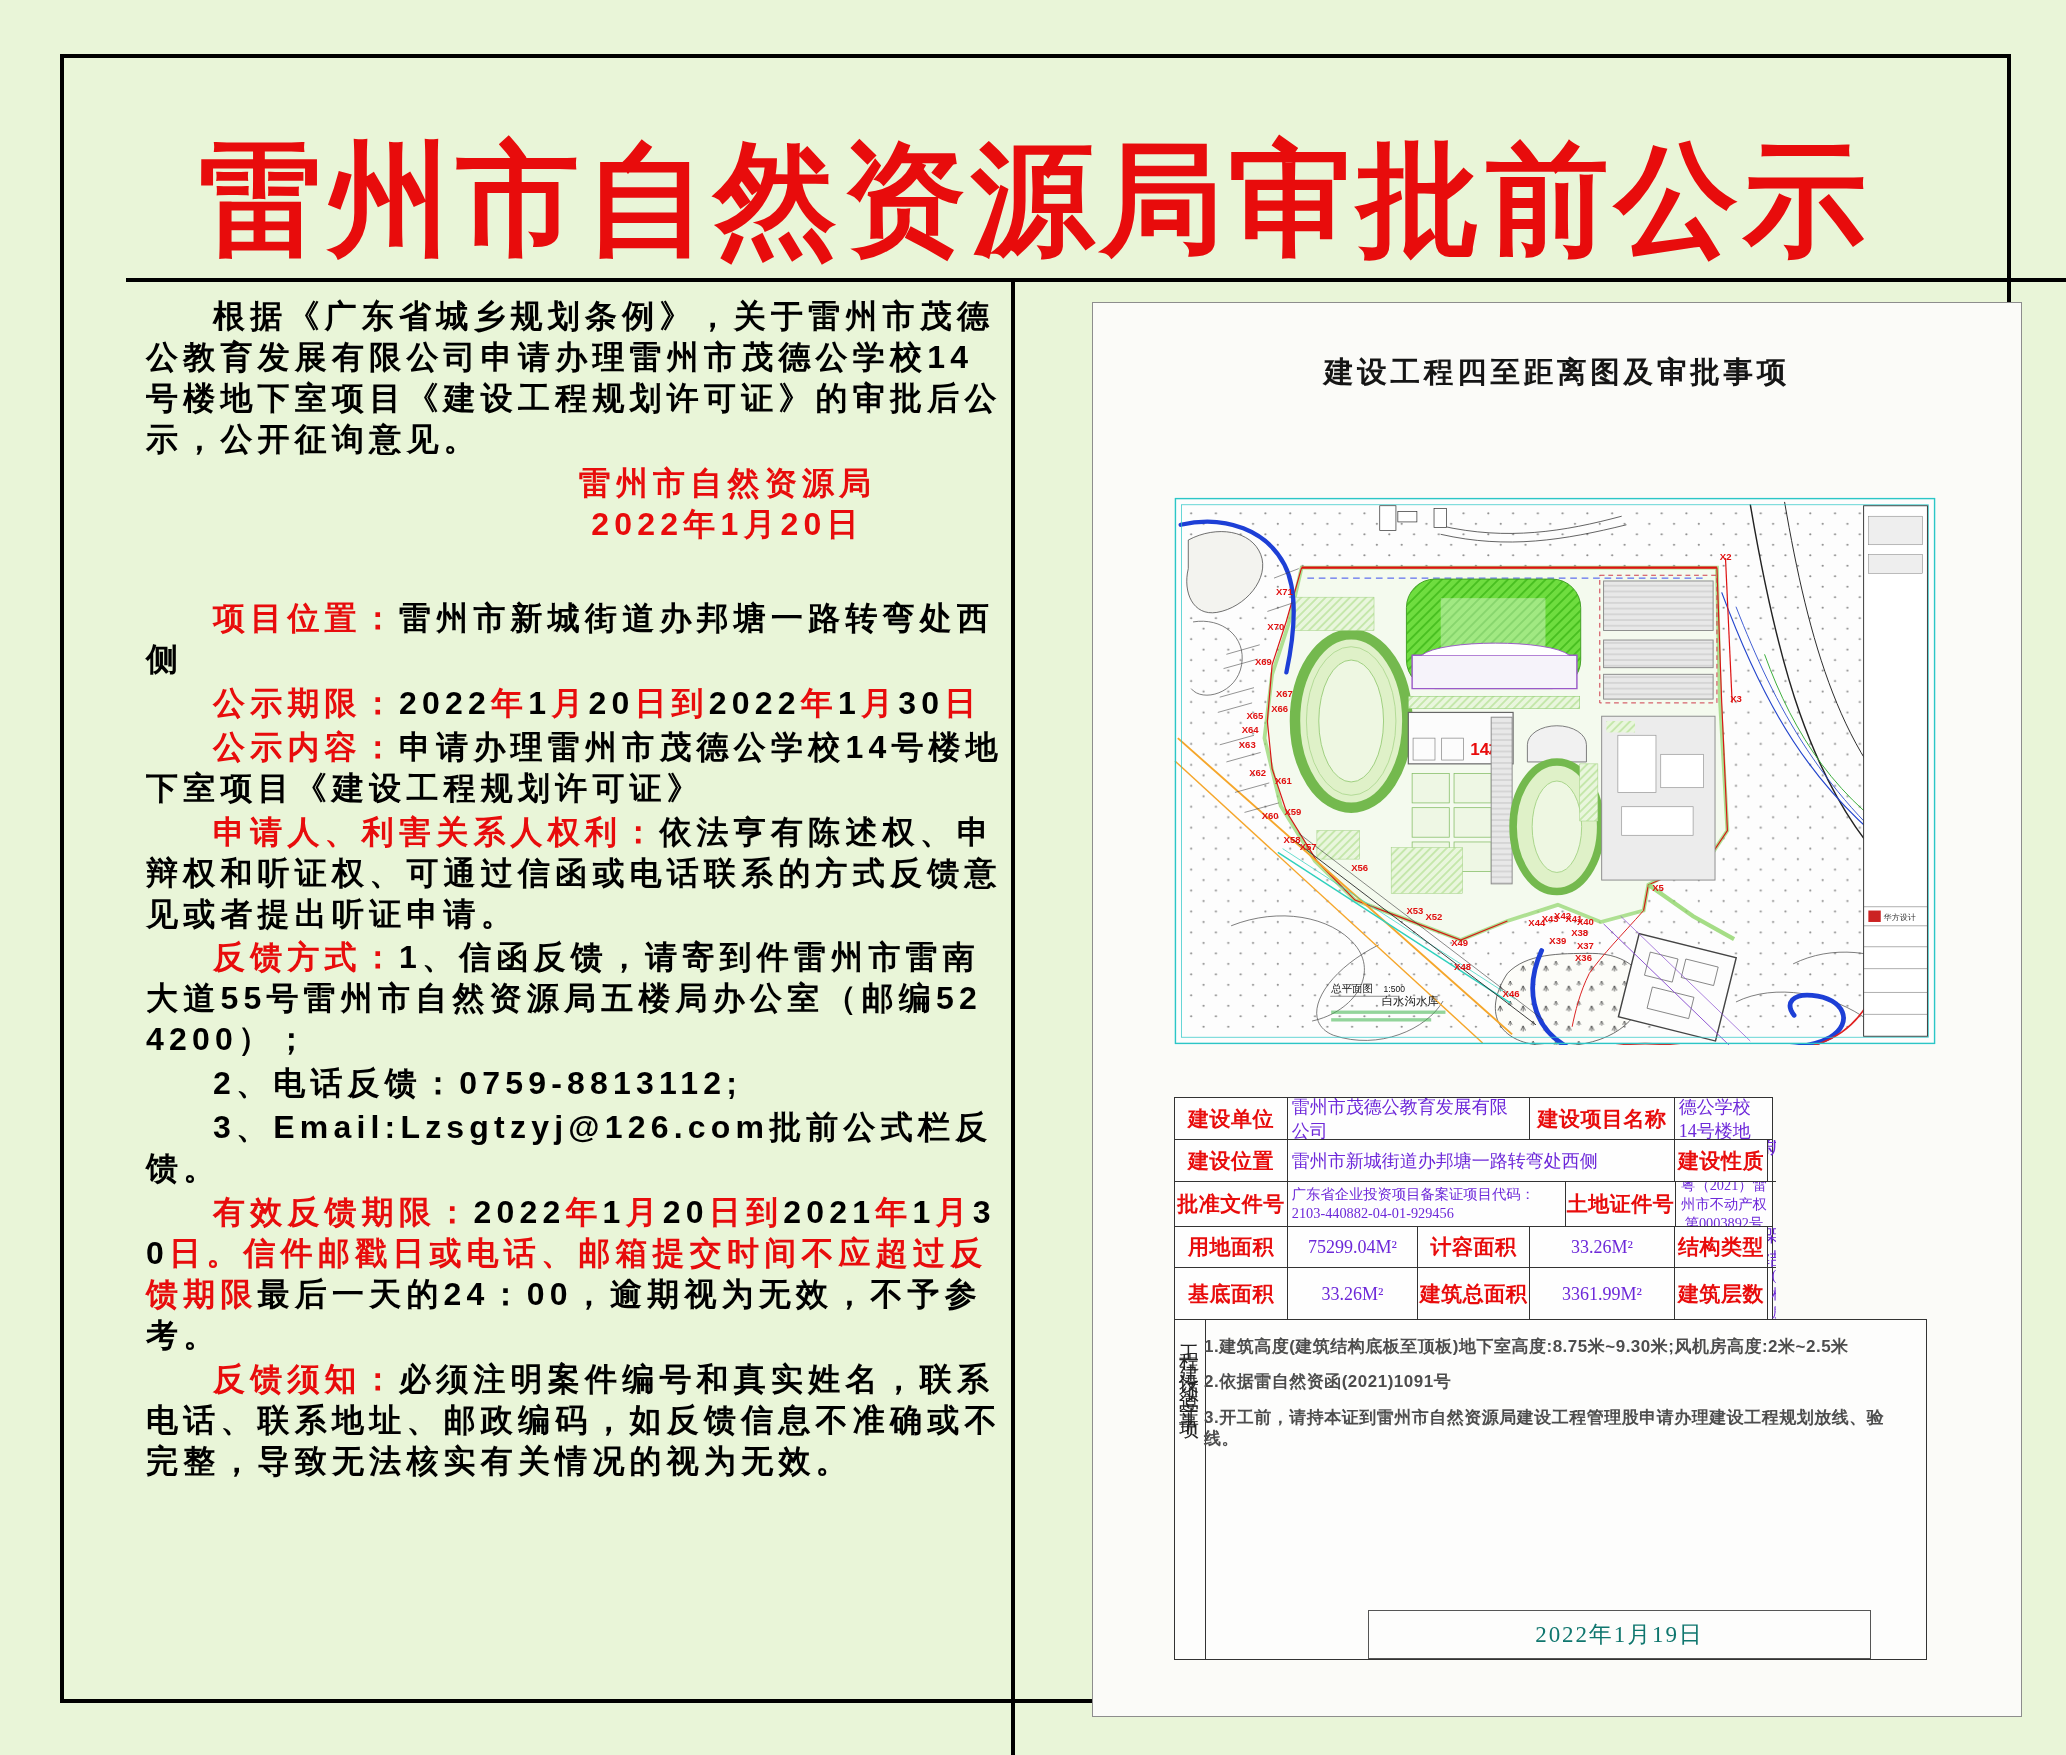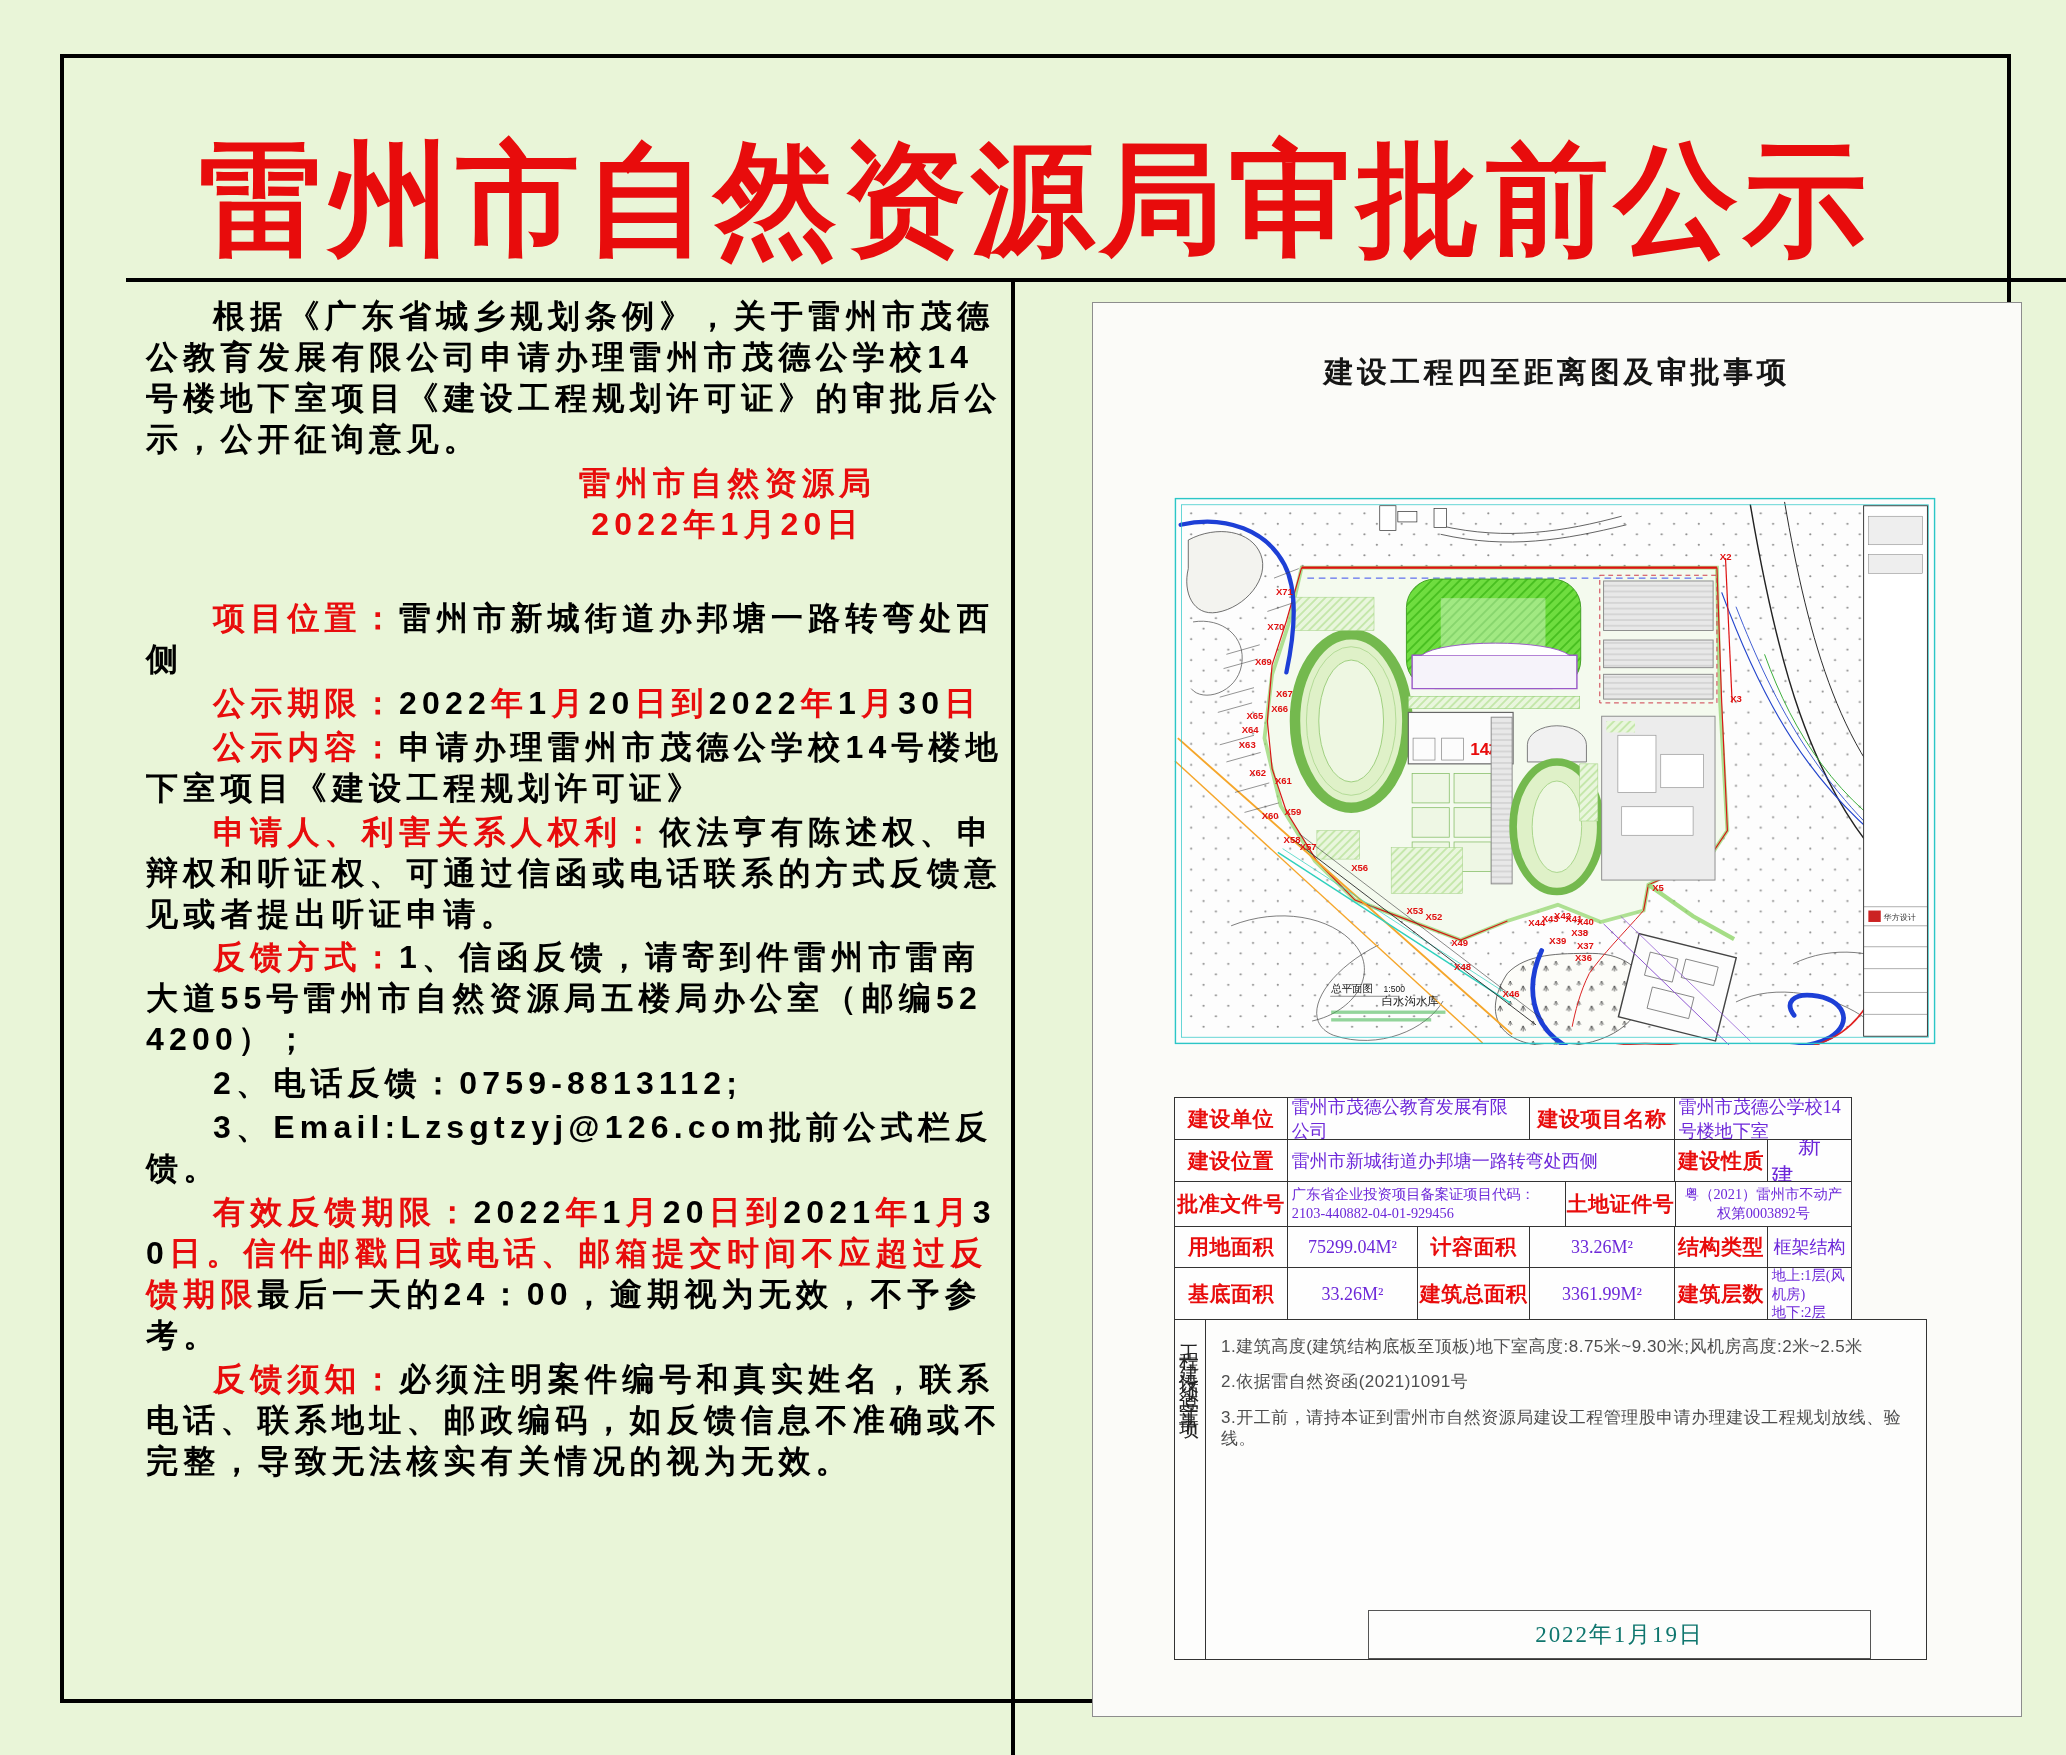--- a/index.html
+++ b/index.html
@@ -25,21 +25,21 @@
   .sig{margin:1.9px 0 53px 305px;text-align:center;color:var(--red);}
 
   
   .paper{position:absolute;left:1028px;top:244px;width:930px;height:1415px;
          background:var(--paper-bg);border:1.4px solid #8d8d8d;}
   .doc-title{position:absolute;top:50px;left:0;width:100%;text-align:center;color:#151515;
              font-size:29.5px;font-weight:600;letter-spacing:3.8px;}
   .map{position:absolute;left:81px;top:194px;width:762px;height:548px;background:#fdfdfd;}
   .map svg{display:block;width:100%;height:100%;}
 
-  .dtable{position:absolute;left:81px;top:794px;width:678px;border:1.4px solid #333;background:#fefefe;}
+  .dtable{position:absolute;left:81px;top:794px;width:599px;border:1.4px solid #333;background:#fefefe;}
   .trow{display:grid;}
   .tr1{grid-template-columns:113px 242px 145px 1fr;height:42px;}
   .tr2{grid-template-columns:113px 387px 93px 1fr;height:42px;}
   .tr3{grid-template-columns:113px 278px 110px 1fr;height:45px;}
   .tr4{grid-template-columns:113px 130px 112px 145px 93px 1fr;height:41px;}
   .tr5{grid-template-columns:113px 130px 112px 145px 93px 1fr;height:52px;}
   .cell{border-right:1px solid #333;border-bottom:1px solid #333;display:flex;align-items:center;
         justify-content:center;padding:1px 3.8px;overflow:hidden;}
   .trow .cell:last-child{border-right:none;}
   .tr5 .cell{border-bottom:none;}
@@ -47,22 +47,22 @@
   .val{color:#6d28d9;font-size:18px;font-family:"Liberation Serif","DejaVu Serif",serif;}
   .val.left{justify-content:flex-start;}
   .val.tight{font-size:14.3px;text-align:center;}
   .val.twoline{flex-direction:column;align-items:flex-start;justify-content:center;font-size:14.3px;line-height:1.3;}
   .val.wide{letter-spacing:27px;font-size:23px;text-indent:27px;}
 
   .notes{position:absolute;left:81px;top:1016px;width:753px;height:341px;border:1.4px solid #333;background:#fdfdfc;}
   .vstrip{position:absolute;left:0;top:0;bottom:0;width:31px;border-right:1px solid #333;
           writing-mode:vertical-lr;font-size:20px;letter-spacing:9.5px;color:#222;
           display:flex;align-items:center;padding-top:8.6px;font-weight:500;}
-  .notes-content{position:absolute;left:46px;top:16px;right:12.4px;color:var(--note-gray);
-                 font-size:17px;line-height:21px;font-weight:400;letter-spacing:0.5px;}
+  .notes-content{position:absolute;left:29px;top:16px;right:12.4px;color:var(--note-gray);
+                 font-size:17px;line-height:21px;font-weight:700;letter-spacing:0.5px;}
   .note-item{margin-bottom:14.3px;overflow-wrap:anywhere;}
   .date-box{position:absolute;right:55px;bottom:0;width:503px;height:49px;border:1px solid #555;
             display:flex;align-items:center;justify-content:center;}
   .doc-date{font-family:"Liberation Serif","DejaVu Serif",serif;font-size:23px;color:#0f766e;letter-spacing:1.9px;}
 </style>
 </head>
 <body>
 
 <div class="page">
   <div class="frame">

